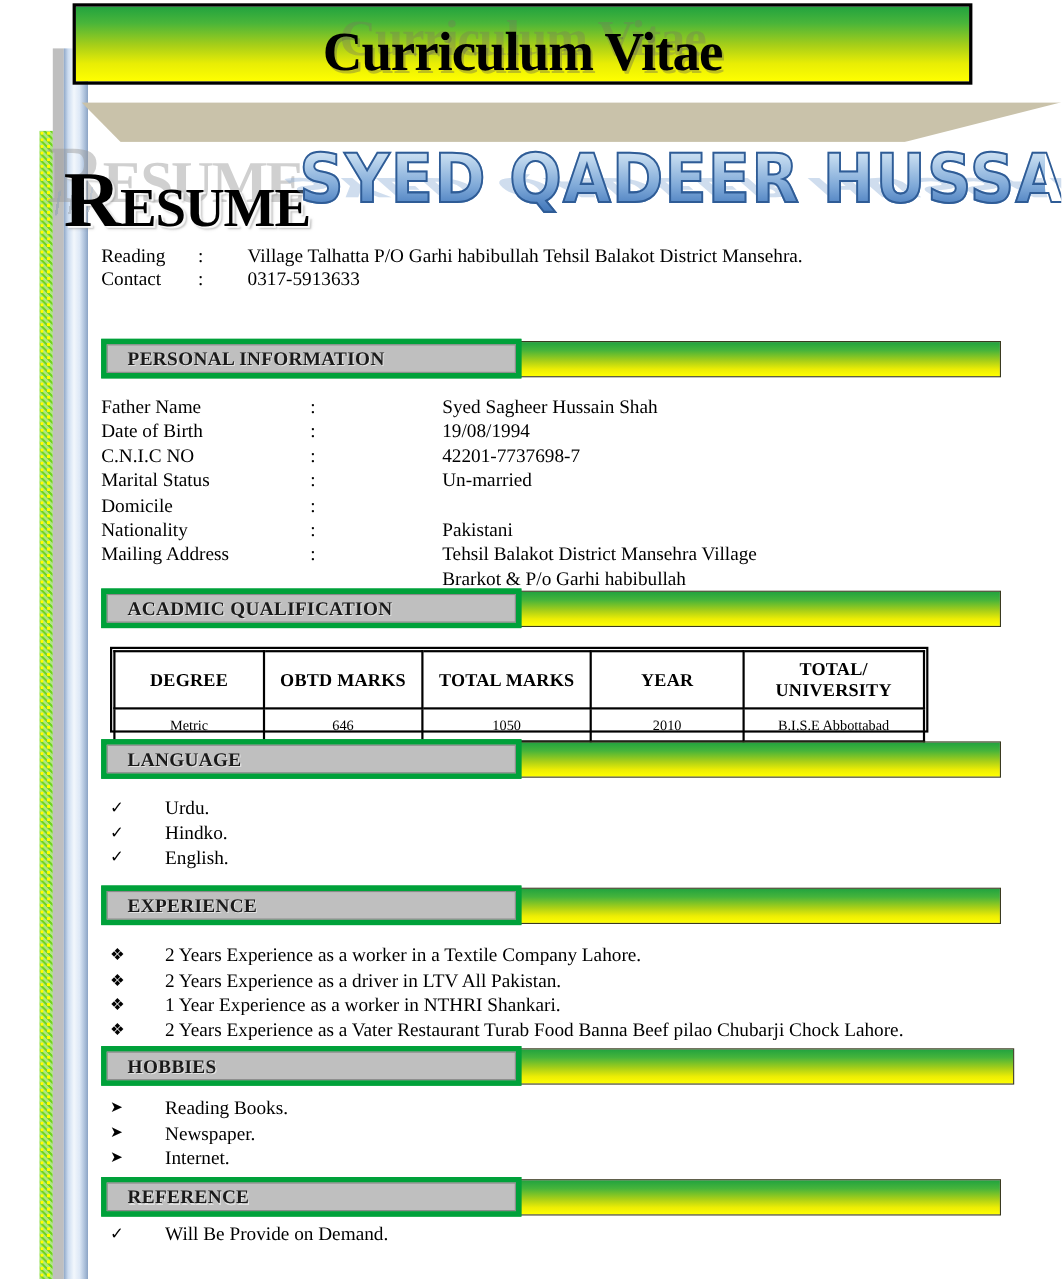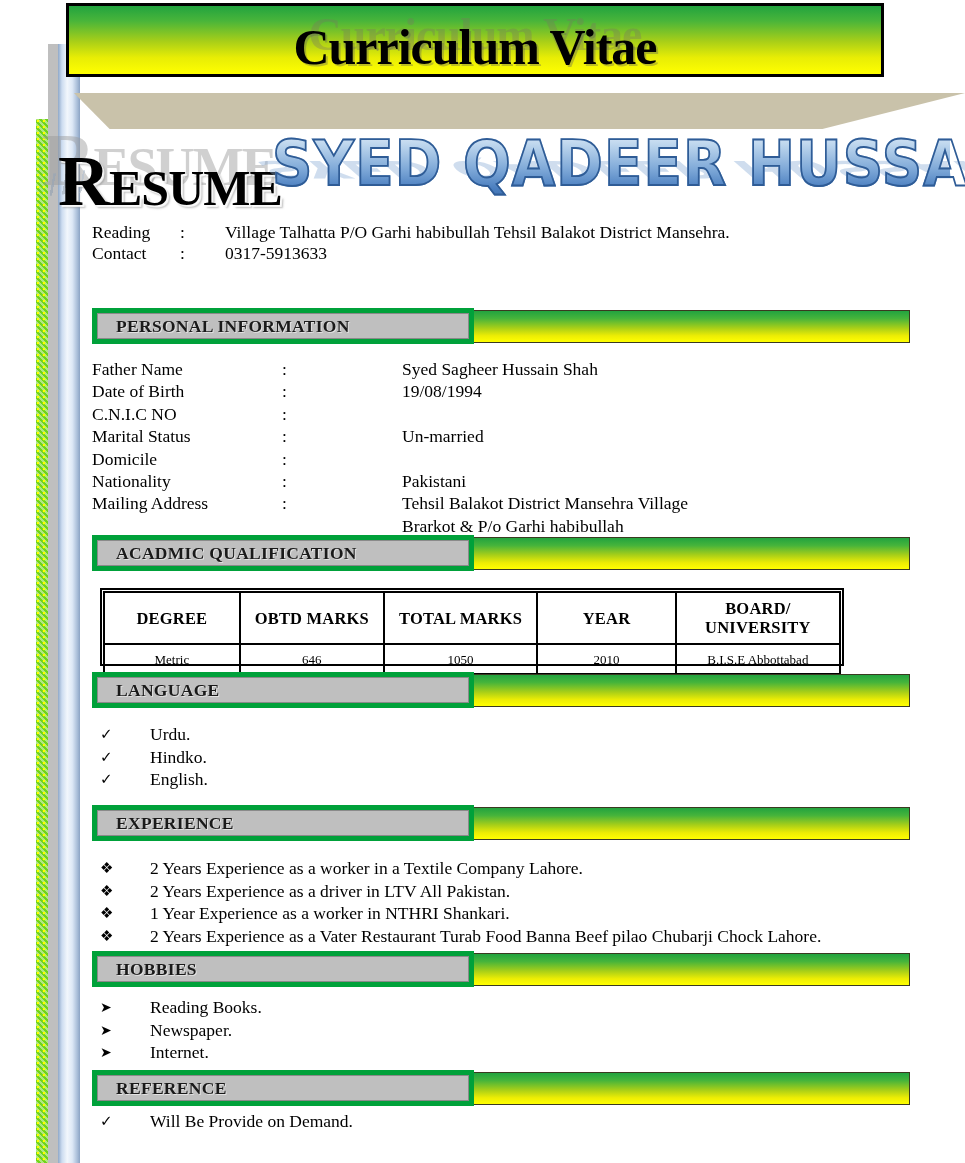--- a/index.html
+++ b/index.html
@@ -357,20 +357,21 @@
       <span class="detail-value">Syed Sagheer Hussain Shah</span>
     </div>
     <div class="detail-row">
       <span class="detail-label">Date of Birth</span>
       <span class="detail-colon">:</span>
       <span class="detail-value">19/08/1994</span>
     </div>
     <div class="detail-row">
       <span class="detail-label">C.N.I.C NO</span>
       <span class="detail-colon">:</span>
+      <span class="detail-value">42201-7737698-7</span>
     </div>
     <div class="detail-row">
       <span class="detail-label">Marital Status</span>
       <span class="detail-colon">:</span>
       <span class="detail-value">Un-married</span>
     </div>
     <div class="detail-row">
       <span class="detail-label">Domicile</span>
       <span class="detail-colon">:</span>
     </div>
@@ -404,21 +405,21 @@
   </div>
 
   <table class="qual-table">
     <thead>
       <tr>
         <th style="width:135px;">DEGREE</th>
         <th style="width:145px;">OBTD MARKS</th>
         <th style="width:155px;">TOTAL MARKS</th>
         <th style="width:140px;margin-top:34px;">YEAR</th>
         <th style="width:163px;">
-          <span>BOARD/</span><br>
+          <span>TOTAL/</span><br>
           <span>UNIVERSITY</span>
         </th>
       </tr>
     </thead>
     <tbody>
       <tr>
         <td>Metric</td>
         <td>646</td>
         <td>1050</td>
         <td>2010</td>
@@ -467,21 +468,21 @@
     <div class="bullet-row">
       <span class="bullet-mark diamond">❖</span>
       <span class="bullet-text">1 Year Experience as a worker in NTHRI Shankari.</span>
     </div>
     <div class="bullet-row">
       <span class="bullet-mark diamond">❖</span>
       <span class="bullet-text">2 Years Experience as a Vater Restaurant Turab Food Banna Beef pilao Chubarji Chock Lahore.</span>
     </div>
   </div>
 
-  <div class="sec-bar" style="top:951px;">
+  <div class="sec-bar" style="top:951px;padding-left:12px;">
     <div class="sec-bg"></div>
     <div class="sec-label">
       <div class="sec-label-inner">HOBBIES</div>
     </div>
   </div>
   <div class="bullet-block" style="top:996px;">
     <div class="bullet-row">
       <span class="bullet-mark arrow">➤</span>
       <span class="bullet-text">Reading Books.</span>
     </div>

